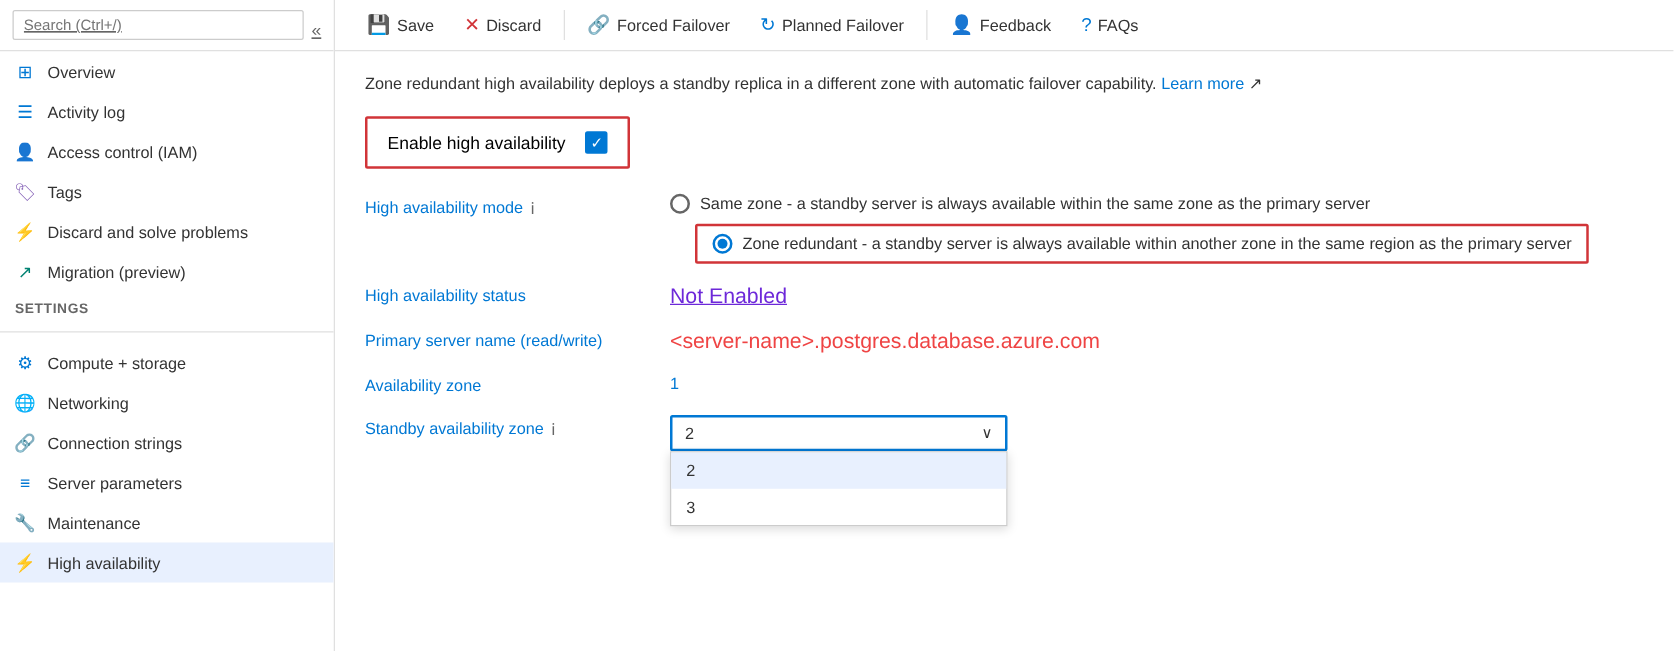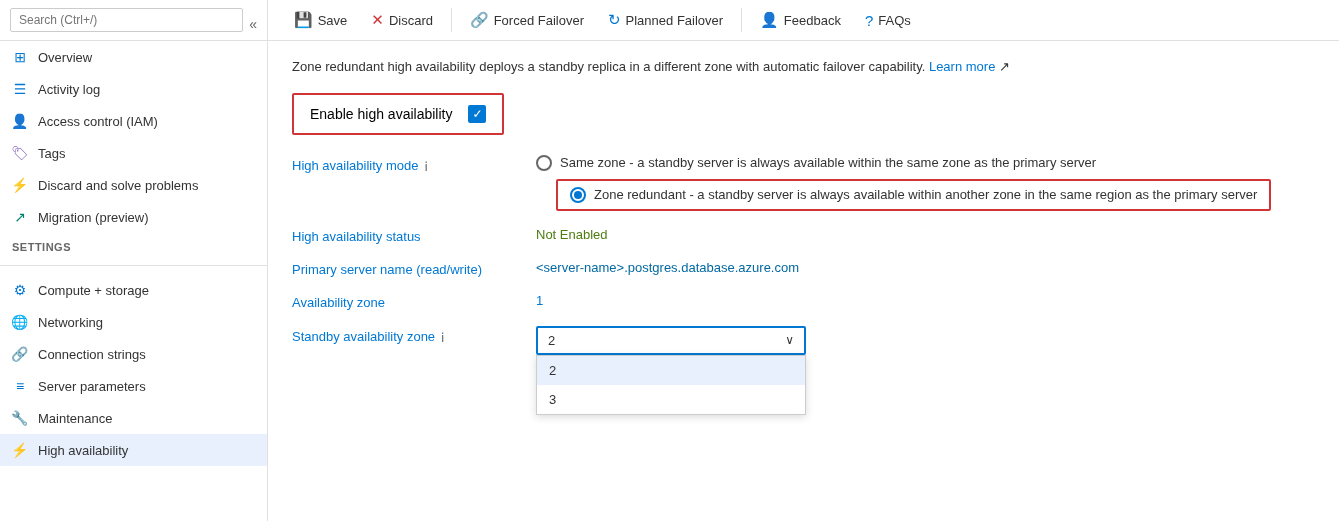--- a/index.html
+++ b/index.html
@@ -13,20 +13,21 @@
       border-right: 1px solid #e0e0e0;
       display: flex;
       flex-direction: column;
       overflow-y: auto;
     }
     .sidebar-search {
       display: flex;
       align-items: flex-end;
       padding: 8px 10px;
       border-bottom: 1px solid #e0e0e0;
+      text-decoration: underline;
     }
     .sidebar-search input {
       flex: 1;
       border: 1px solid #ccc;
       border-radius: 2px;
       padding: 4px 8px;
       font-size: 12px;
       color: #666;
       outline: none;
     }
@@ -242,23 +243,23 @@
     }
     .dropdown-menu-item {
       padding: 7px 12px;
       font-size: 13px;
       cursor: pointer;
       color: #333;
     }
     .dropdown-menu-item.highlighted { background: #e8f0fe; }
 
     
-    .status-not-enabled { color: #4d7c0f; font-size: 13px; }
+    .status-not-enabled { color: #6d28d9; font-size: 17px; text-decoration: underline; }
     .availability-zone-val { color: #0078d4; font-size: 13px; }
-    .server-name-val { color: #0369a1; font-size: 13px; }
+    .server-name-val { color: #ef4444; font-size: 17px; }
 
     .divider-line {
       border: none;
       border-top: 1px solid #e0e0e0;
       margin: 8px 0;
     }
   </style>
 </head>
 <body>
 

